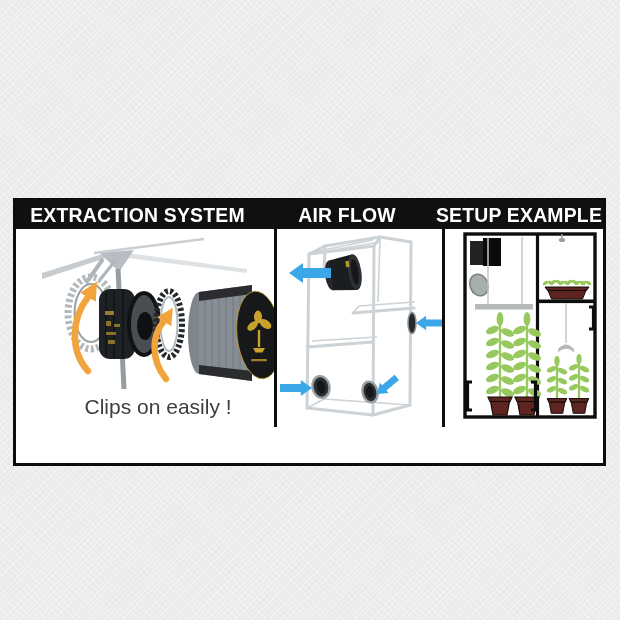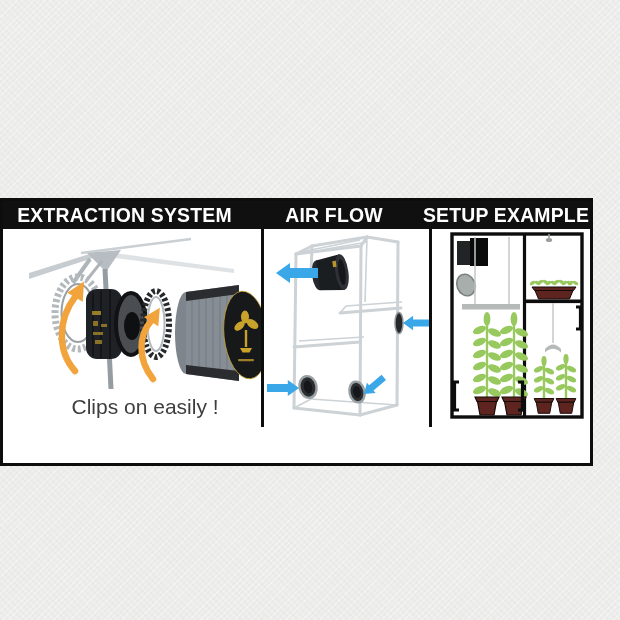--- a/index.html
+++ b/index.html
@@ -5,21 +5,21 @@
   html,body{margin:0;padding:0;}
   .stage{
     position:relative;width:620px;height:620px;overflow:hidden;
     background-color:var(--page_bg,#edeeec);
     background-image:
       repeating-linear-gradient(45deg, rgba(0,0,0,.015) 0 2px, transparent 2px 5px),
       repeating-linear-gradient(-45deg, rgba(255,255,255,.35) 0 1px, transparent 1px 4px);
     font-family:"Liberation Sans", sans-serif;
   }
   .board{
-    position:absolute;left:0;top:198px;width:593px;height:268px;
+    position:absolute;left:13px;top:198px;width:593px;height:268px;
     box-sizing:border-box;border:3px solid var(--border_black,#0d0d0d);
     background:var(--panel_bg,#fff);
   }
   .board-header{
     display:flex;height:28px;background:var(--header_bg,#101010);
   }
   .board-header .hcell{
     display:flex;align-items:center;justify-content:center;
     color:var(--title_text,#fff);font-weight:bold;font-size:20px;letter-spacing:0.2px;
     transform:scaleX(0.97);transform-origin:center;

